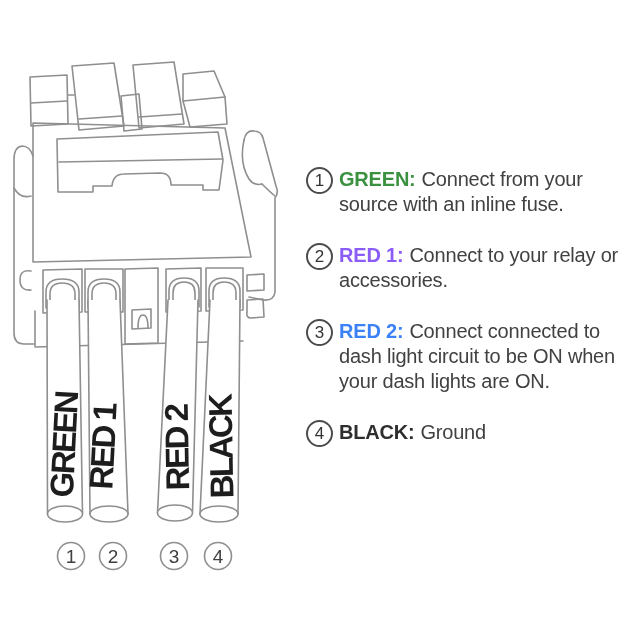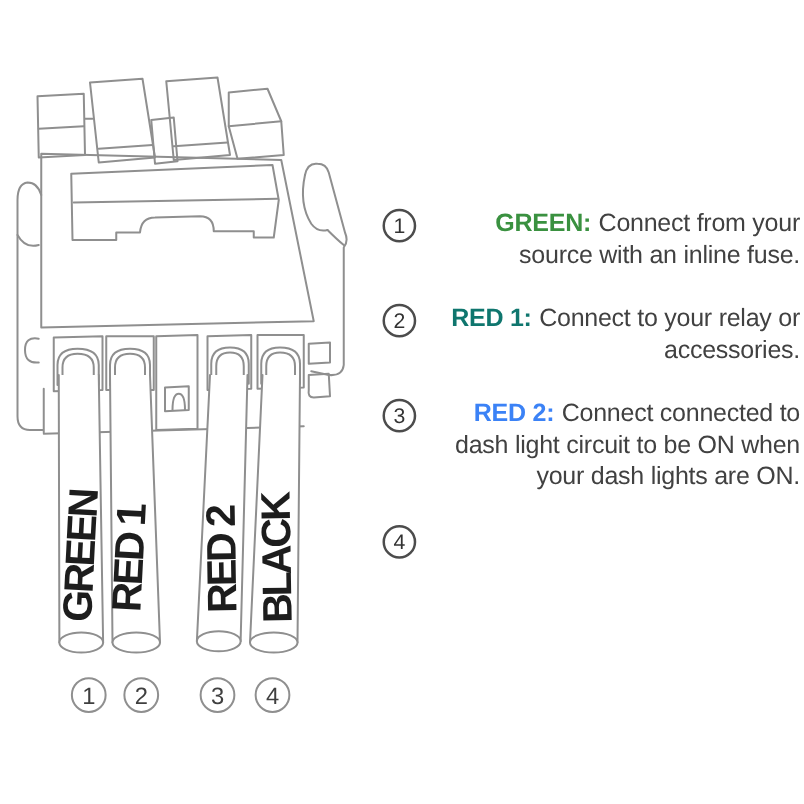--- a/index.html
+++ b/index.html
@@ -23,21 +23,20 @@
   .legend{position:absolute;left:306px;top:167px;width:334px;}
   .legend-item{display:flex;align-items:flex-start;margin-bottom:26px;}
   .num-circle{
     flex:0 0 auto;width:23px;height:23px;border:2px solid #4c4c4c;border-radius:50%;
     display:flex;align-items:center;justify-content:center;
     font-size:17px;color:#333333;line-height:1;
   }
   .legend-text{
     margin-left:6px;width:304px;font-size:20px;line-height:25px;color:#414141;
     letter-spacing:-0.2px;
-    text-align:right;
   }
   .lbl{font-weight:bold;margin-right:6px;}
 </style>
 </head>
 <body>
 
 <svg width="643" height="643" viewBox="0 0 643 643" aria-hidden="true">
 
   <g>
     <path class="ink" d="M33,123 L225,128 L251,257 L33,262 Z"></path>
@@ -135,26 +134,27 @@
   <div class="legend-item">
     <div class="num-circle">
         <span>1</span>
       </div>
     <div class="legend-text"><span class="lbl" style="color: rgb(58, 145, 64);">GREEN:</span><span>Connect from your source with an inline fuse.</span></div>
   </div>
   <div class="legend-item">
     <div class="num-circle">
         <span>2</span>
       </div>
-    <div class="legend-text"><span class="lbl" style="color: #0f766e;">RED 1:</span><span>Connect to your relay or accessories.</span></div>
+    <div class="legend-text"><span class="lbl" style="color: #8b5cf6;">RED 1:</span><span>Connect to your relay or accessories.</span></div>
   </div>
   <div class="legend-item">
     <div class="num-circle">
         <span>3</span>
       </div>
     <div class="legend-text"><span class="lbl" style="color: #3b82f6;">RED 2:</span><span>Connect connected to dash light circuit to be ON when your dash lights are ON.</span></div>
   </div>
   <div class="legend-item">
     <div class="num-circle">
         <span>4</span>
       </div>
+    <div class="legend-text"><span class="lbl" style="color: rgb(46, 46, 46);">BLACK:</span><span>Ground</span></div>
   </div>
 </div>
 
 </body></html>

